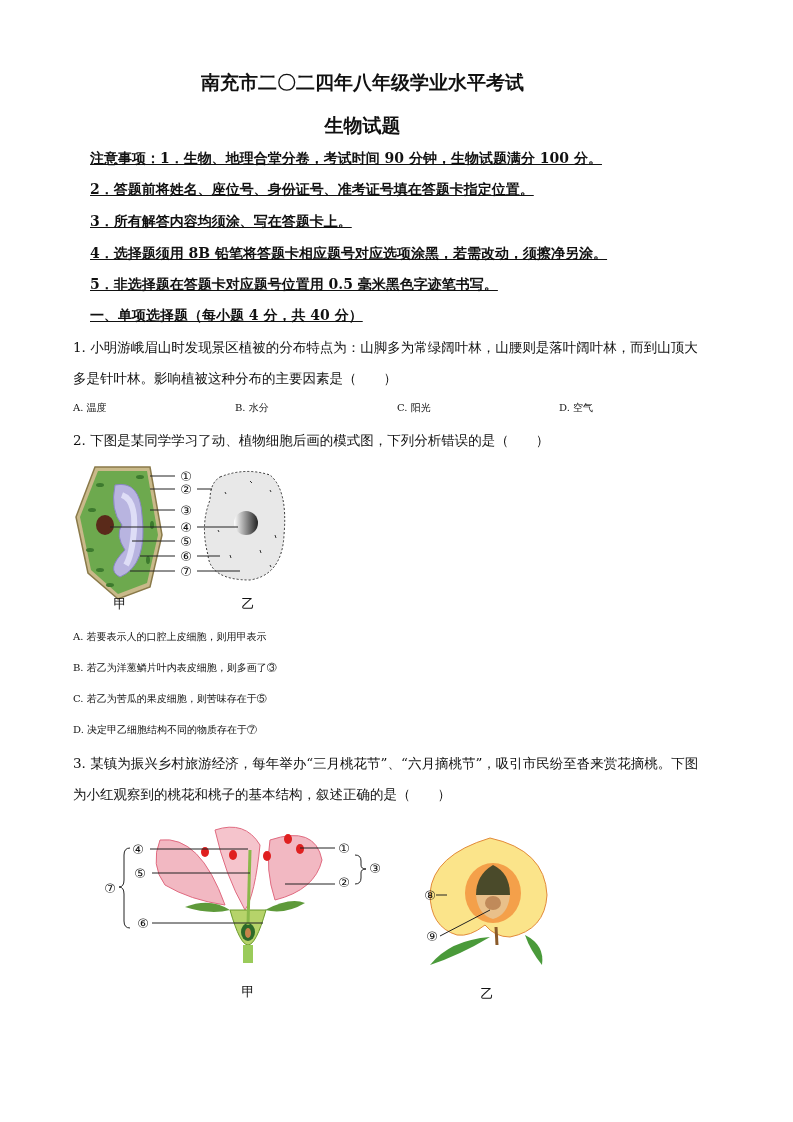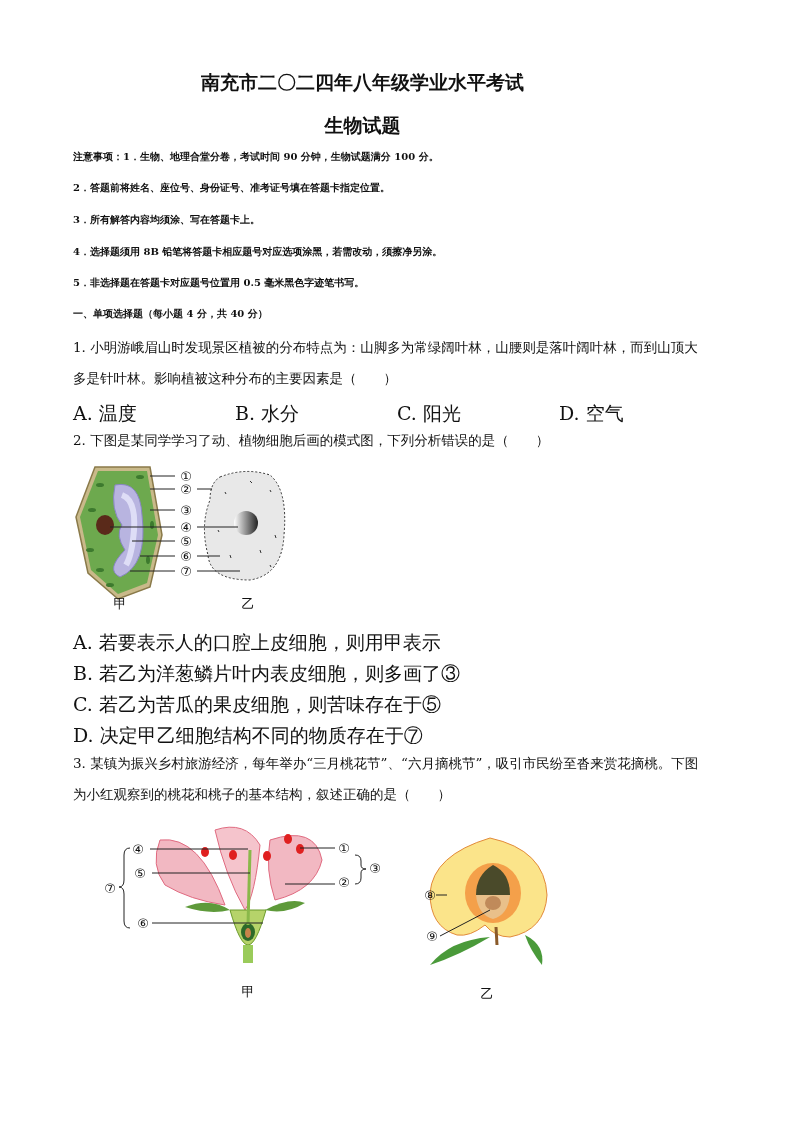--- a/index.html
+++ b/index.html
@@ -1,22 +1,22 @@
 <!DOCTYPE html>
 <html><head>
 <meta charset="utf-8">
 <style>
   html, body { margin:0; padding:0; background:#fff; }
   body { width:793px; height:1122px; position:relative; overflow:hidden;
          font-family:"DejaVu Serif","Liberation Serif",serif; color:#111; }
   .abs { position:absolute; white-space:nowrap; }
   .title { font-family:"DejaVu Sans","Liberation Sans",sans-serif; font-weight:bold; font-size:19px; left:0; width:725px; text-align:center; }
-  .note { font-weight:bold; font-size:10px; left:73px; }
+  .note { font-weight:bold; font-size:14px; left:90px;text-decoration:underline; }
   .q { font-size:13.5px; left:73px; }
-  .opt { font-size:19px; }
+  .opt { font-size:10px; }
   svg text { font-family:"DejaVu Sans","Liberation Sans",sans-serif; }
 </style>
 </head>
 <body>
 
 <div class="abs title" style="top:70px;">南充市二〇二四年八年级学业水平考试</div>
 <div class="abs title" style="top:113px;">生物试题</div>
 
 <div class="abs note" style="top:150px;">注意事项：1．生物、地理合堂分卷，考试时间 90 分钟，生物试题满分 100 分。</div>
 <div class="abs note" style="top:181px;">2．答题前将姓名、座位号、身份证号、准考证号填在答题卡指定位置。</div>

